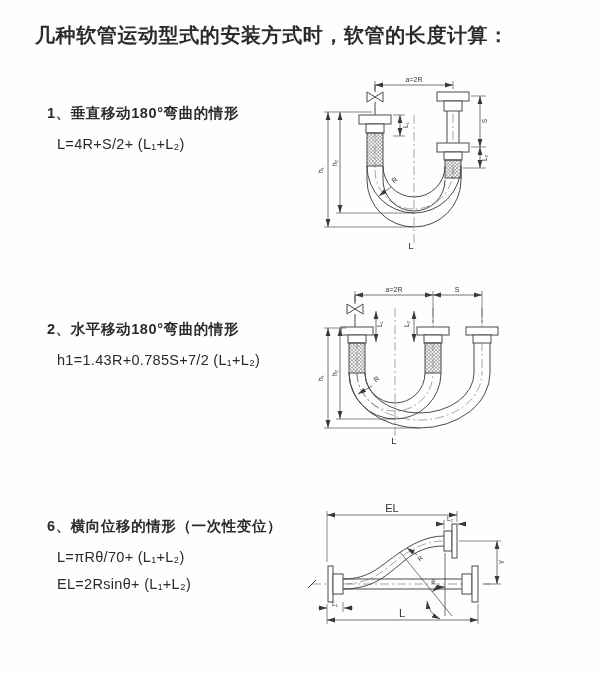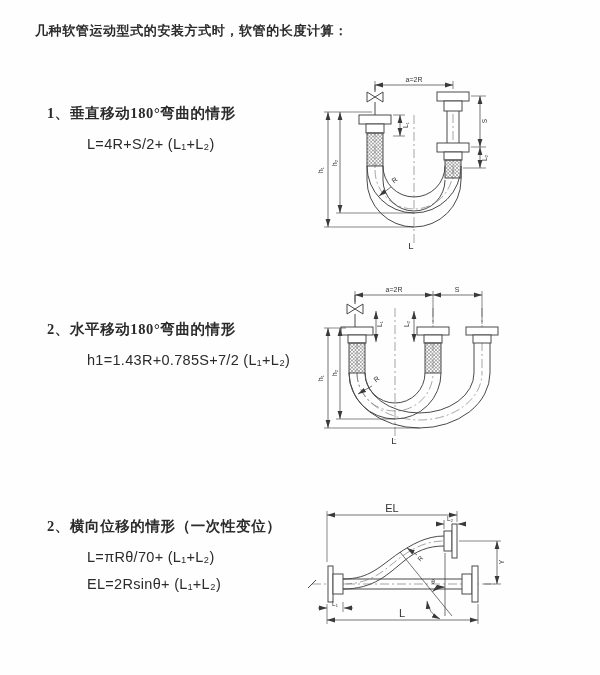--- a/index.html
+++ b/index.html
@@ -1,23 +1,23 @@
 <!DOCTYPE html>
 <html><head>
 <meta charset="utf-8">
 <style>
   html,body{margin:0;padding:0;}
   body{width:600px;height:675px;background:#fdfdfc;position:relative;overflow:hidden;
        font-family:"Liberation Sans","DejaVu Sans",sans-serif;color:#2b2b2b;}
   .page{position:absolute;inset:0;background:#fefefe;}
-  .doc-title{position:absolute;left:35px;top:22px;font-size:13px;font-weight:600;letter-spacing:.6px;white-space:nowrap;}
+  .doc-title{position:absolute;left:35px;top:22px;font-size:20px;font-weight:600;letter-spacing:.6px;white-space:nowrap;}
   .sec{position:absolute;left:47px;}
   #sec1{top:104px}#sec2{top:320px}#sec3{top:517px}
-  .sec-heading{font-size:14.5px;font-weight:600;letter-spacing:.6px;height:27px;white-space:nowrap;font-family:Liberation Serif, serif;}
-  .formula{margin-left:40px;font-size:14.5px;line-height:27px;letter-spacing:.3px;white-space:nowrap;}
+  .sec-heading{font-size:14.5px;font-weight:600;letter-spacing:.6px;height:27px;white-space:nowrap;}
+  .formula{margin-left:10px;font-size:14.5px;line-height:27px;letter-spacing:.3px;white-space:nowrap;}
   svg.diag{position:absolute;overflow:visible;}
   #d1{left:310px;top:70px}
   #d2{left:310px;top:280px}
   #d3{left:300px;top:498px}
   .ln{fill:none;stroke:#4a4a4a;stroke-width:1;}
   .hose{fill:none;stroke:#4a4a4a;stroke-width:1;}
   .fit{fill:#fff;stroke:#4a4a4a;stroke-width:1;}
   .dim{stroke:#3a3a3a;stroke-width:.7;fill:none;}
   .ext{stroke:#3a3a3a;stroke-width:.6;}
   .cl{stroke:#6a6a6a;stroke-width:.6;fill:none;stroke-dasharray:9 3 2 3;}
@@ -38,21 +38,21 @@
     <div class="sec-heading">1、垂直移动180°弯曲的情形</div>
     <div class="formula">L=4R+S/2+ (L₁+L₂)</div>
   </section>
 
   <section class="sec" id="sec2">
     <div class="sec-heading">2、水平移动180°弯曲的情形</div>
     <div class="formula">h1=1.43R+0.785S+7/2 (L₁+L₂)</div>
   </section>
 
   <section class="sec" id="sec3">
-    <div class="sec-heading">2、横向位移的情形（一次性变位）</div>
+    <div class="sec-heading">6、横向位移的情形（一次性变位）</div>
     <div class="formula">L=πRθ/70+ (L₁+L₂)</div>
     <div class="formula">EL=2Rsinθ+ (L₁+L₂)</div>
   </section>
 
   <svg class="diag" id="d1" width="290" height="190" viewBox="0 0 290 190">
     <defs>
       <marker id="arr1" viewBox="0 0 8 8" refX="8" refY="4" markerWidth="8" markerHeight="8" markerUnits="userSpaceOnUse" orient="auto-start-reverse">
         <path d="M0,1.6 L8,4 L0,6.4 Z" fill="#3a3a3a"></path>
       </marker>
       <pattern id="hb1" width="3.5" height="3.5" patternUnits="userSpaceOnUse">

